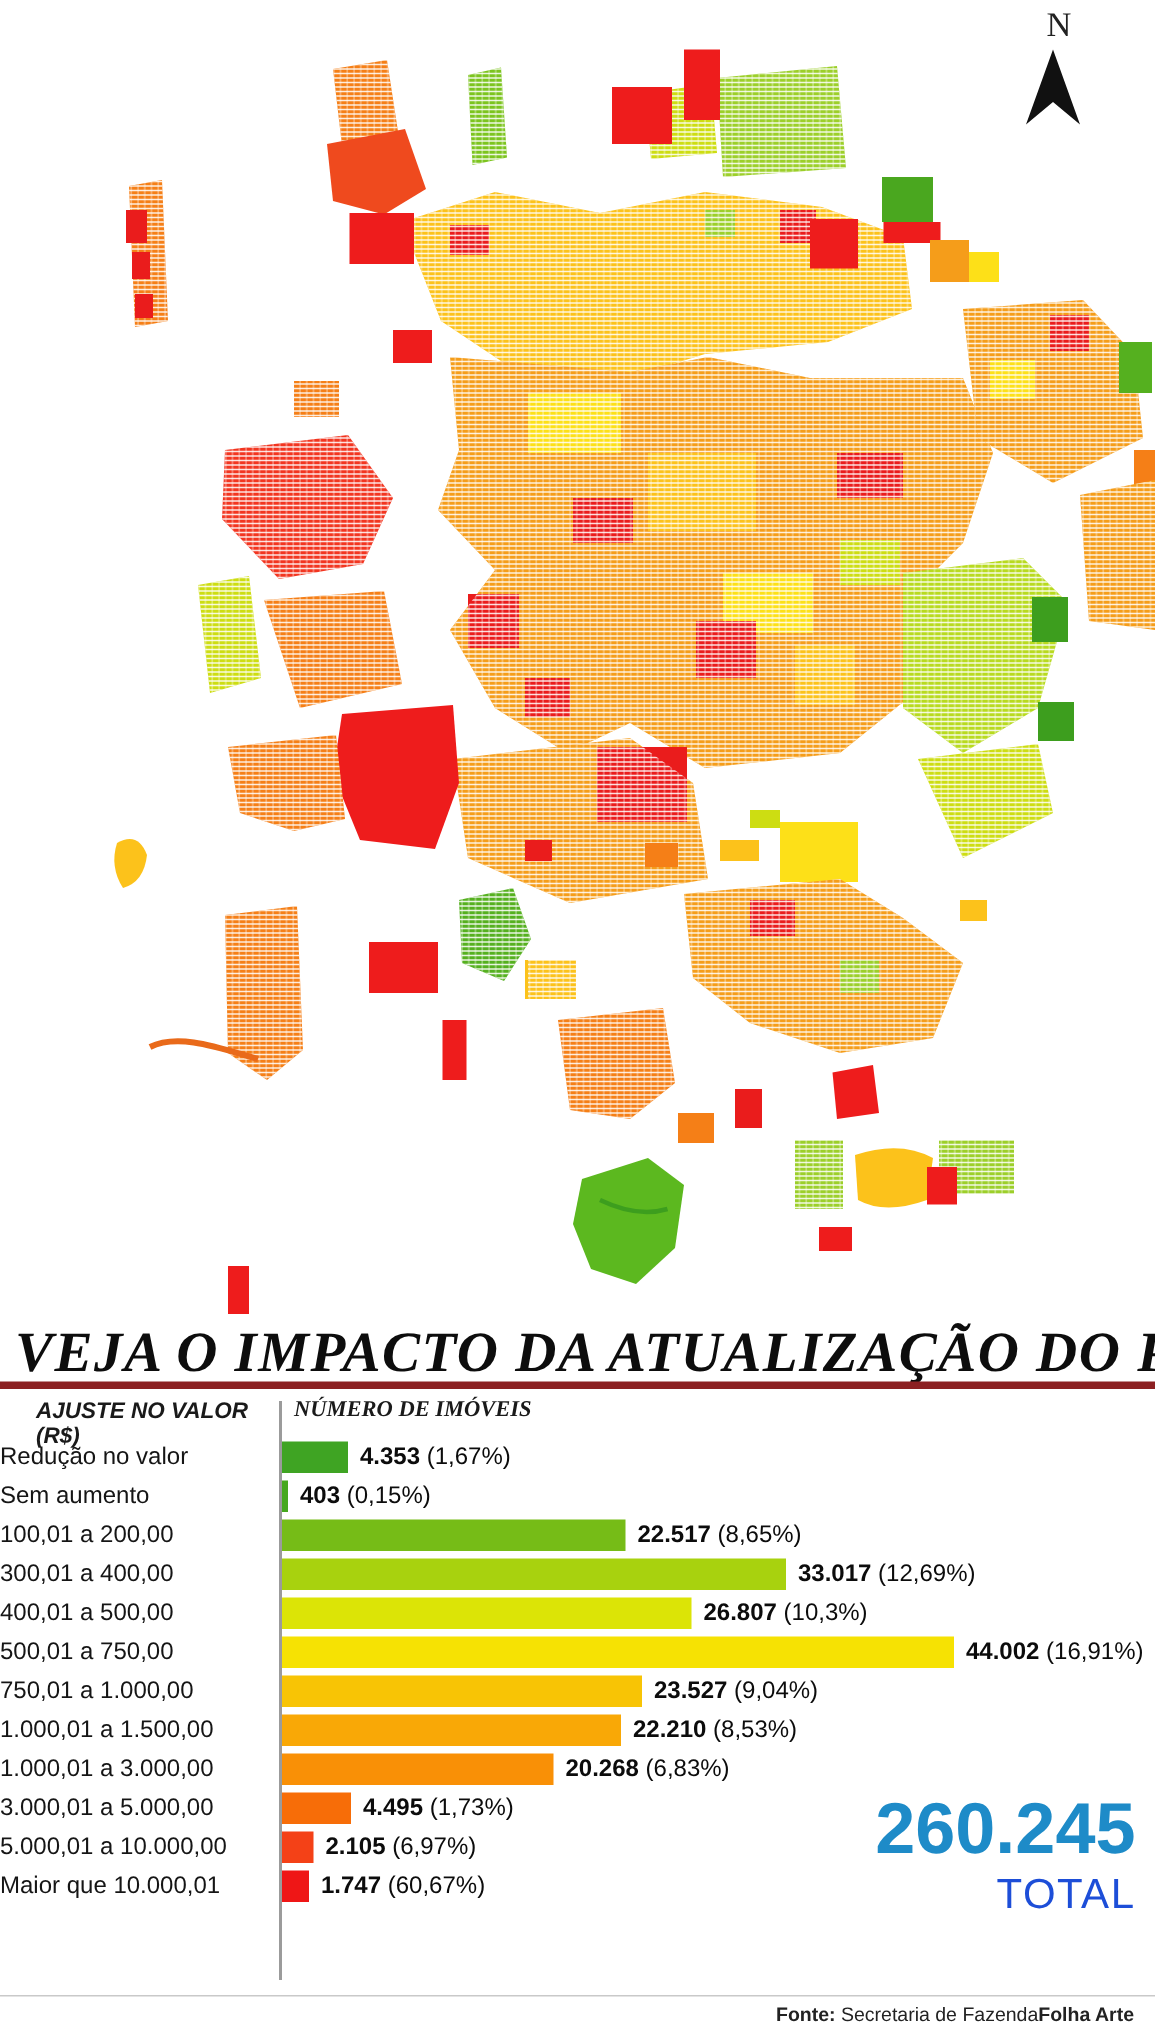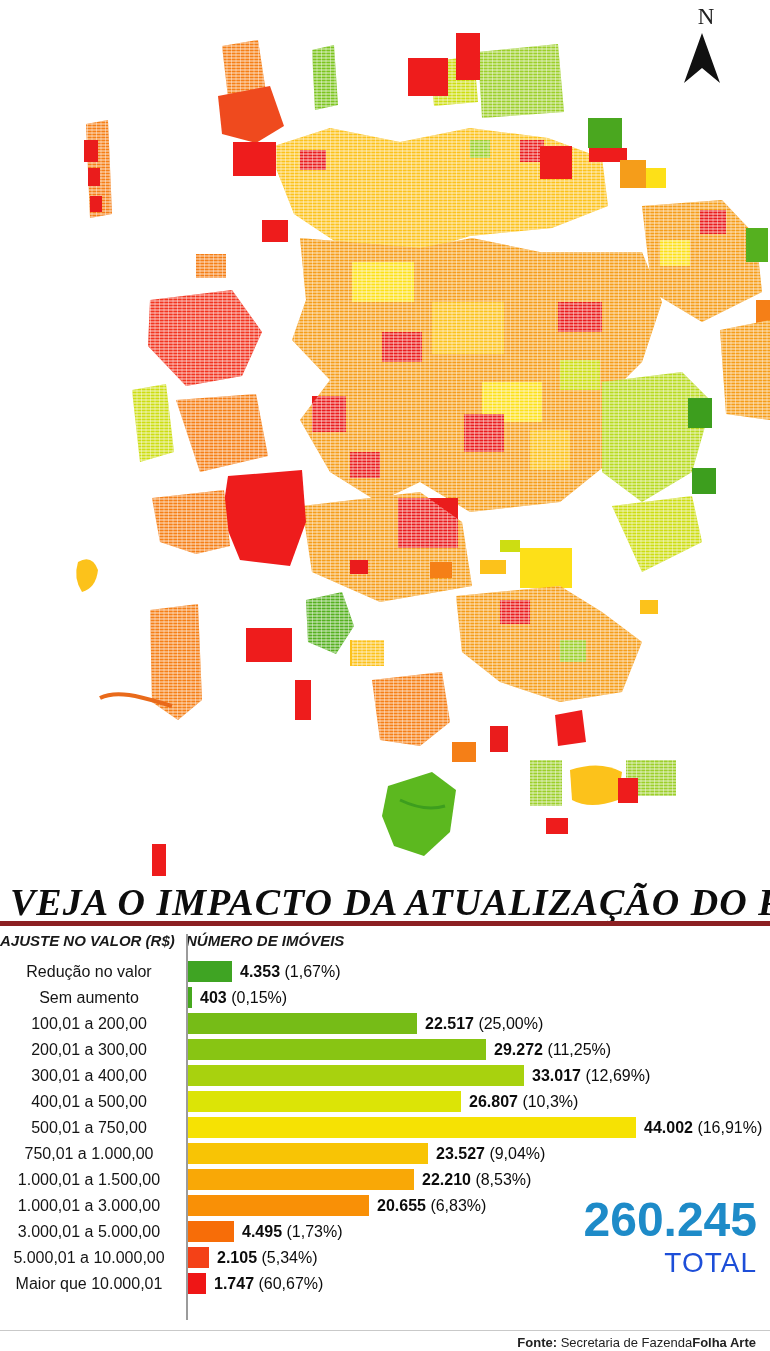--- a/index.html
+++ b/index.html
@@ -12,26 +12,26 @@
     position:absolute;top:4px;left:692px;width:28px;text-align:center;
     font-family:"Liberation Serif", serif;font-size:23px;color:#222;
   }
   .title{
     position:absolute;top:880px;left:10px;width:756px;
     font-family:"Liberation Serif", serif;font-style:italic;font-weight:bold;
     font-size:38px;letter-spacing:1px;white-space:nowrap;color:#0d0d0d;
   }
   .title-rule{position:absolute;top:921px;left:0;width:770px;height:5px;background:#8c2022;}
   .chart-head{position:absolute;top:932px;left:0;display:flex;font-size:15px;font-weight:bold;font-style:italic;color:#1a1a1a;}
-  .chart-head .c1{width:186px;padding-left:0;box-sizing:border-box;}
-  .chart-head .c2{}
+  .chart-head .c1{width:186px;padding-left:24px;box-sizing:border-box;}
+  .chart-head .c2{padding-left:10px;font-family:Liberation Serif, serif;}
   .divider{position:absolute;left:186px;top:934px;width:2px;height:386px;background:#9b9b9b;}
   .rows{position:absolute;top:961px;left:0;right:0;display:flex;flex-direction:column;gap:5px;}
   .chart-row{display:flex;align-items:center;height:21px;}
-  .row-label{width:178px;flex:none;text-align:center;font-size:16px;color:#151515;line-height:21px;}
+  .row-label{width:178px;flex:none;text-align:left;font-size:16px;color:#151515;line-height:21px;}
   .row-bar{height:21px;flex:none;margin-left:10px;}
   .row-valwrap{margin-left:8px;font-size:16px;white-space:nowrap;color:#0c0c0c;}
   .row-value{font-weight:bold;}
   .total{position:absolute;top:1196px;right:13px;text-align:right;}
   .total-value{font-size:48px;font-weight:bold;color:#1e8bc8;line-height:1;}
   .total-label{font-size:28px;color:#1d4ed8;line-height:1;margin-top:5px;letter-spacing:1px;}
   .footer{
     position:absolute;top:1330px;left:0;right:0;border-top:1px solid #c9c9c9;
     display:flex;justify-content:flex-end;padding:4px 14px 0;font-size:13px;color:#222;
   }
@@ -215,31 +215,24 @@
     <div class="row-valwrap">
       <span class="row-value">403</span><span class="row-pct"> (0,15%)</span>
     </div>
   </div>
 
 
   <div class="chart-row">
     <div class="row-label">100,01 a 200,00</div>
     <div class="row-bar" style="width: 229px; background: rgb(118, 188, 23);"></div>
     <div class="row-valwrap">
-      <span class="row-value">22.517</span><span class="row-pct"> (25,00%)</span>
-    </div>
-  </div>
-
-  <div class="chart-row">
-    <div class="row-label">200,01 a 300,00</div>
-    <div class="row-bar" style="width: 298px; background: rgb(136, 197, 19);"></div>
-    <div class="row-valwrap">
-      <span class="row-value">29.272</span><span class="row-pct"> (11,25%)</span>
-    </div>
-  </div>
+      <span class="row-value">22.517</span><span class="row-pct"> (8,65%)</span>
+    </div>
+  </div>
+
 
   <div class="chart-row">
     <div class="row-label">300,01 a 400,00</div>
     <div class="row-bar" style="width: 336px; background: rgb(168, 210, 14);"></div>
     <div class="row-valwrap">
       <span class="row-value">33.017</span><span class="row-pct"> (12,69%)</span>
     </div>
   </div>
 
   <div class="chart-row">
@@ -271,37 +264,37 @@
     <div class="row-bar" style="width: 226px; background: rgb(249, 168, 6);"></div>
     <div class="row-valwrap">
       <span class="row-value">22.210</span><span class="row-pct"> (8,53%)</span>
     </div>
   </div>
 
   <div class="chart-row">
     <div class="row-label">1.000,01 a 3.000,00</div>
     <div class="row-bar" style="width: 181px; background: rgb(249, 144, 6);"></div>
     <div class="row-valwrap">
-      <span class="row-value">20.655</span><span class="row-pct"> (6,83%)</span>
+      <span class="row-value">20.268</span><span class="row-pct"> (6,83%)</span>
     </div>
   </div>
 
   <div class="chart-row">
     <div class="row-label">3.000,01 a 5.000,00</div>
     <div class="row-bar" style="width: 46px; background: rgb(247, 109, 8);"></div>
     <div class="row-valwrap">
       <span class="row-value">4.495</span><span class="row-pct"> (1,73%)</span>
     </div>
   </div>
 
   <div class="chart-row">
     <div class="row-label">5.000,01 a 10.000,00</div>
     <div class="row-bar" style="width: 21px; background: rgb(244, 65, 23);"></div>
     <div class="row-valwrap">
-      <span class="row-value">2.105</span><span class="row-pct"> (5,34%)</span>
+      <span class="row-value">2.105</span><span class="row-pct"> (6,97%)</span>
     </div>
   </div>
 
   <div class="chart-row">
     <div class="row-label">Maior que 10.000,01</div>
     <div class="row-bar" style="width: 18px; background: rgb(239, 22, 22);"></div>
     <div class="row-valwrap">
       <span class="row-value">1.747</span><span class="row-pct"> (60,67%)</span>
     </div>
   </div>

